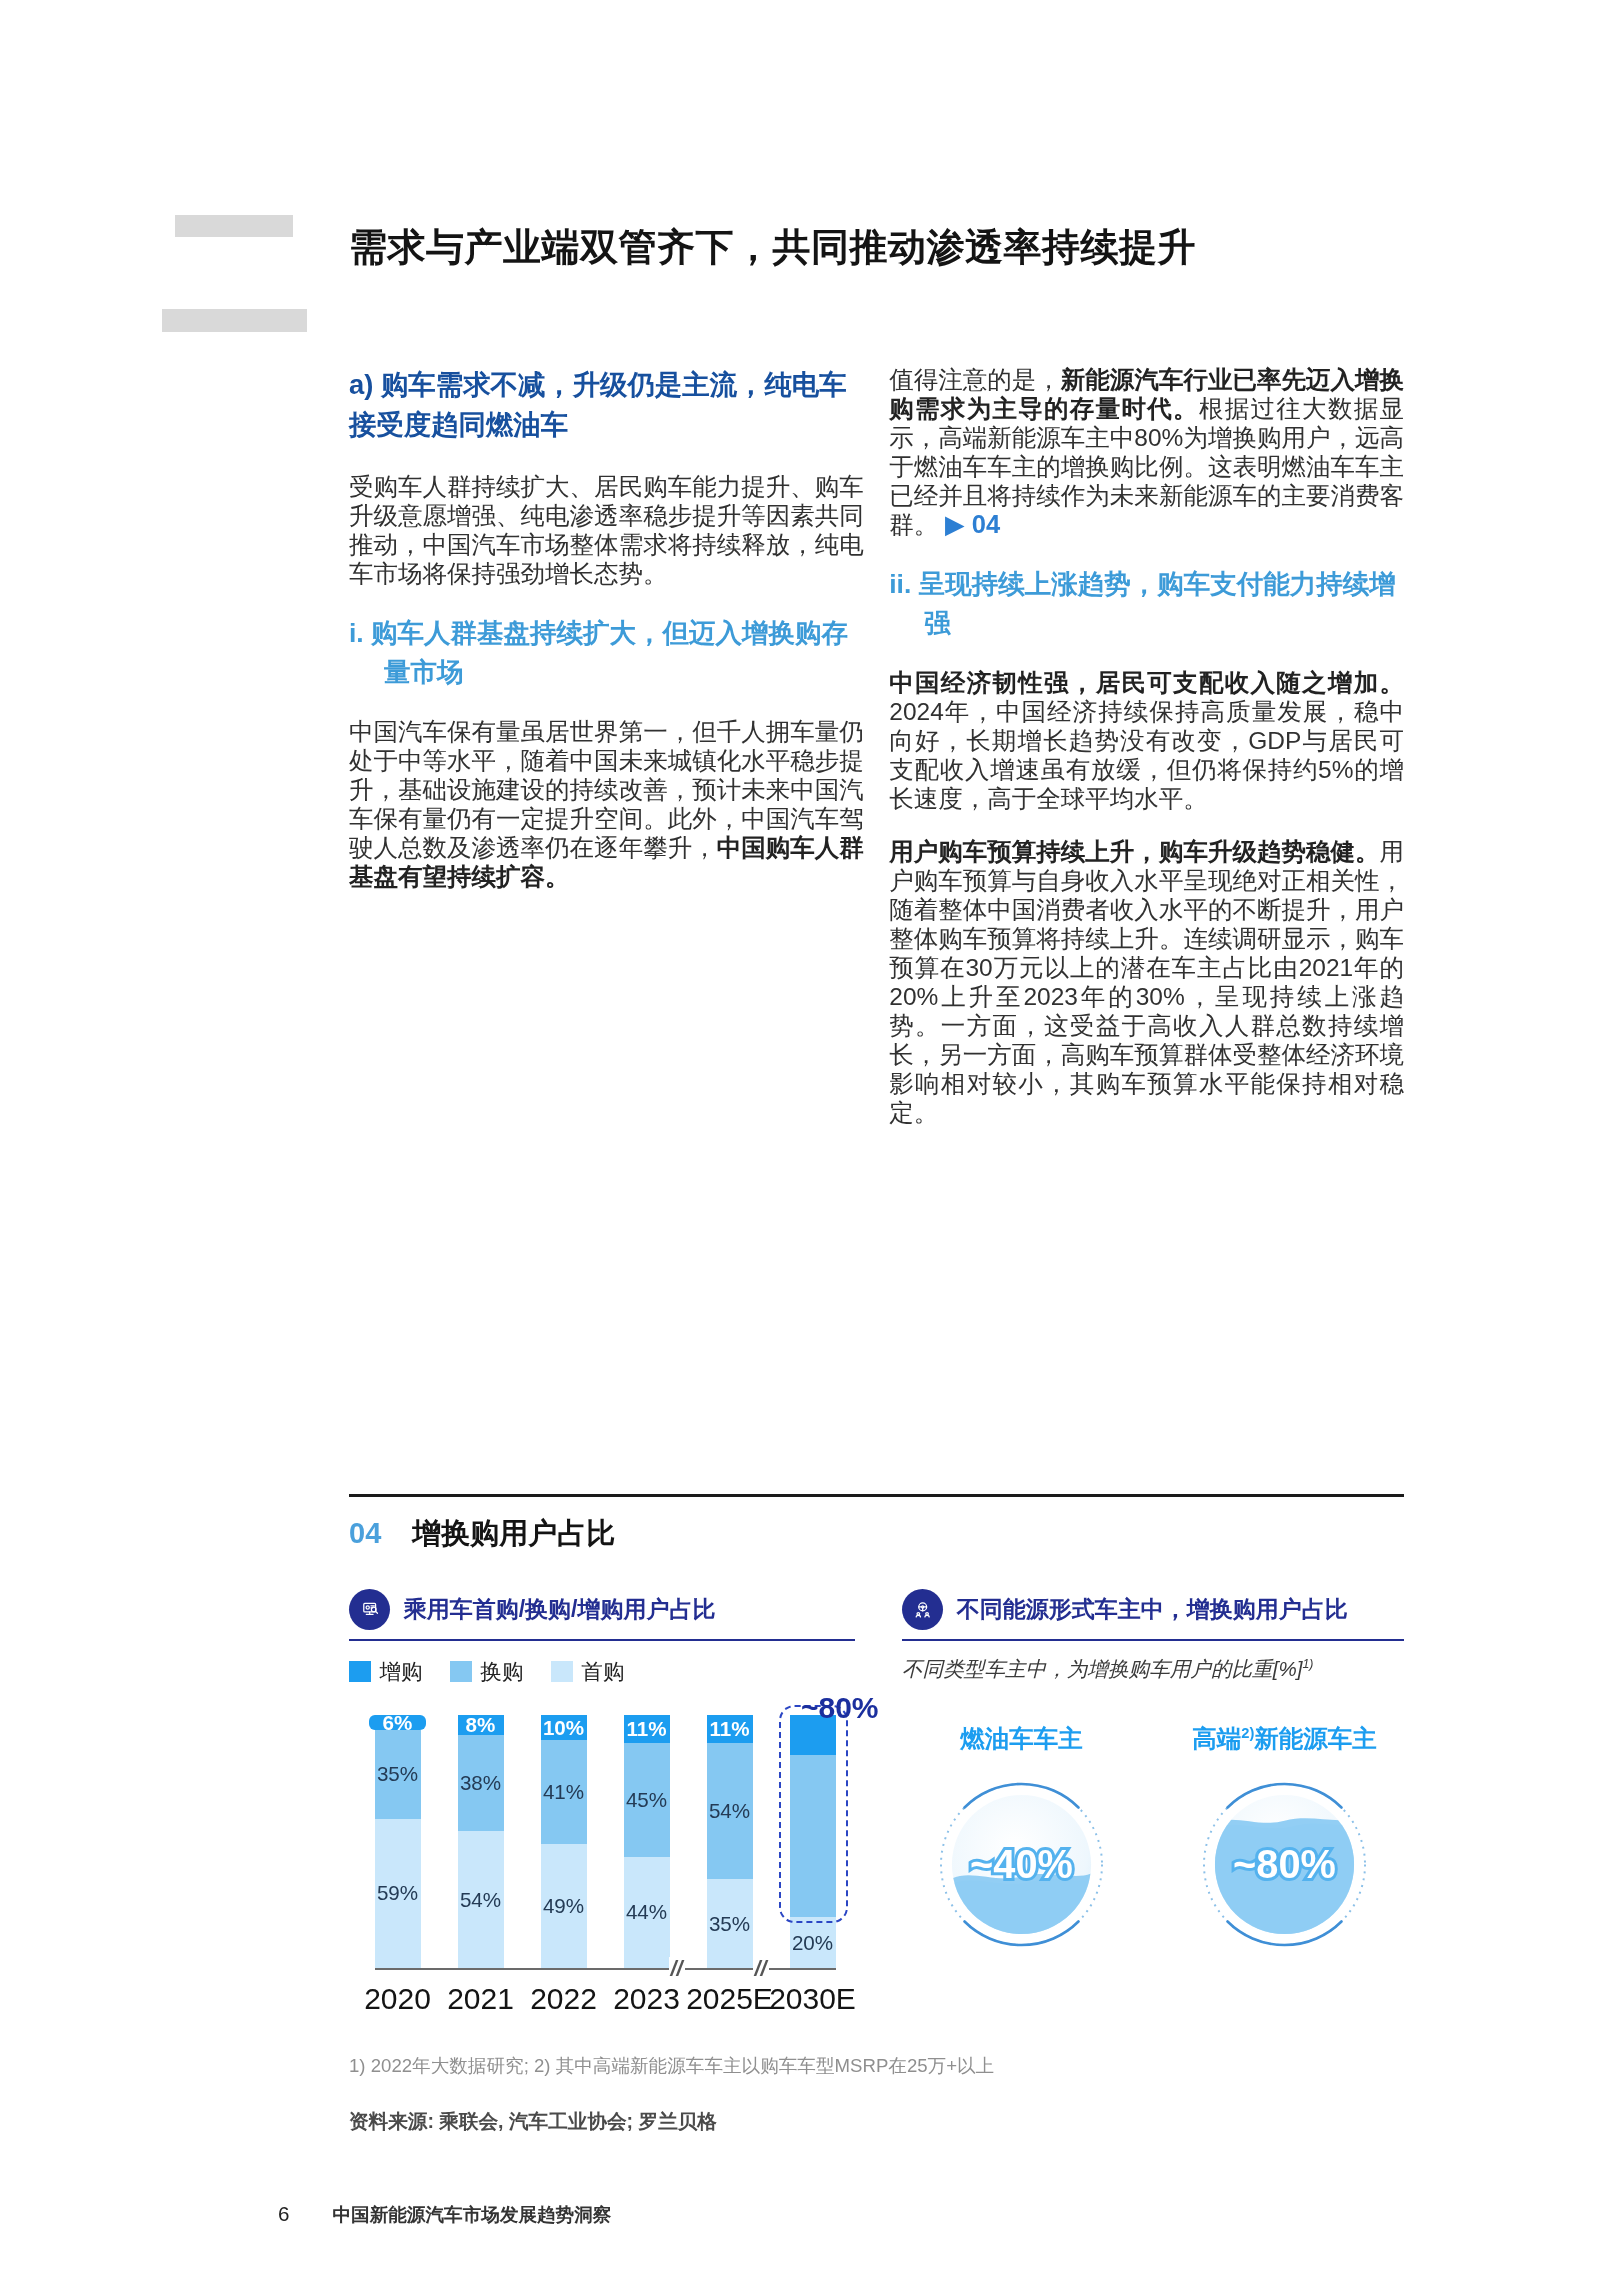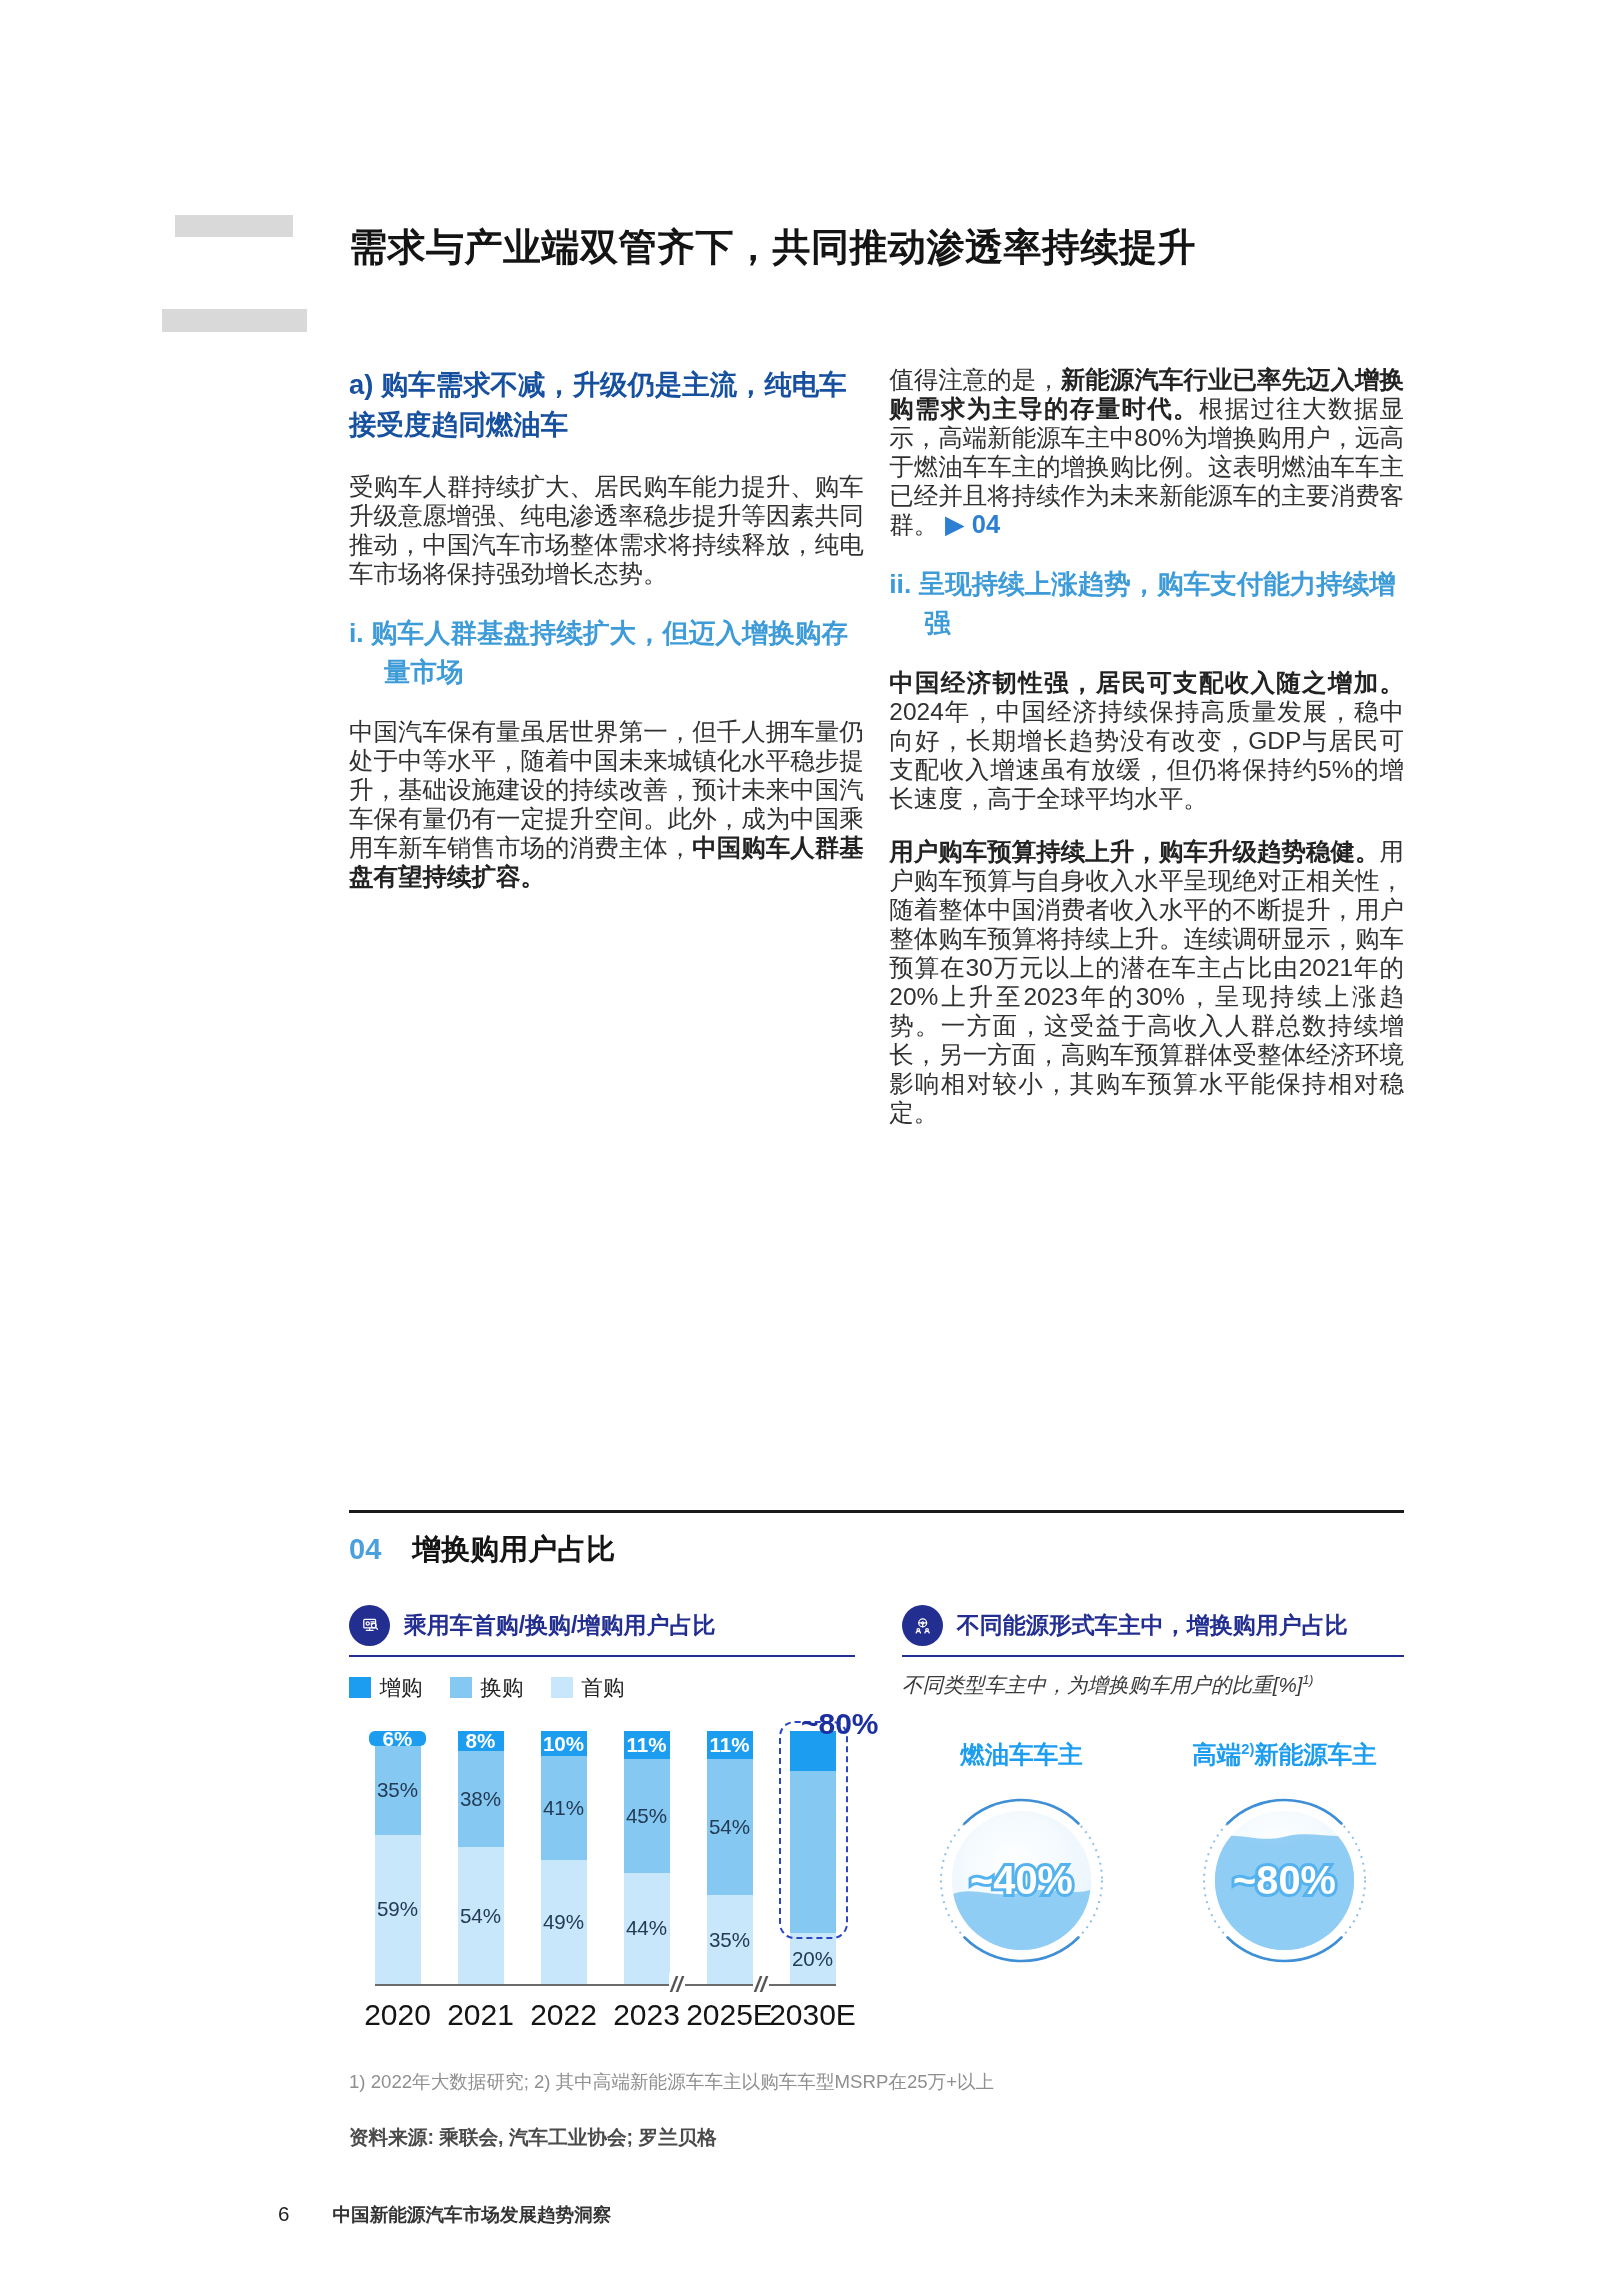--- a/index.html
+++ b/index.html
@@ -12,21 +12,21 @@
         font-weight:800;color:#141414;letter-spacing:0.5px;}
   .cols{position:absolute;left:349px;top:365px;width:1055px;display:flex;gap:25.5px;}
   .col{width:515px;}
   .a-head{font-size:27.4px;line-height:40px;font-weight:800;color:#17509e;margin:0 0 27.4px 0;}
   .sub-head{font-size:26.5px;line-height:39px;font-weight:800;color:#3d9bd8;
         margin:25.5px 0 25.5px 0;padding-left:35px;text-indent:-35px;}
   .body-p{font-size:24.5px;line-height:29px;text-align:justify;margin:0 0 23.5px 0;color:#313131;}
   .body-p .b{font-weight:800;color:#222;}
   .ref{color:#2d7fd3;font-weight:800;font-size:25.5px;white-space:nowrap;}
   
-  .figure{position:absolute;left:349px;top:1494px;width:1055px;margin-top:16px;}
+  .figure{position:absolute;left:349px;top:1494px;width:1055px;}
   .rule{height:2.9px;background:#1a1a1a;}
   .fig-head{display:flex;align-items:baseline;gap:31px;margin-top:17.6px;}
   .fig-num{font-size:29px;font-weight:800;color:#4aa0dc;}
   .fig-title{font-size:29px;font-weight:800;color:#141414;}
   .fig-body{display:flex;margin-top:35px;}
   .panel-l{width:506px;margin-right:47px;}
   .panel-r{width:502px;}
   .panel-head{display:flex;align-items:center;gap:13.7px;border-bottom:2.9px solid #232e91;padding-bottom:8.8px;}
   .icon-circle{width:41px;height:41px;border-radius:50%;background:#232e91;flex:0 0 41px;
         display:flex;align-items:center;justify-content:center;}
@@ -75,21 +75,21 @@
   <div class="gray-bar b2"></div>
 
   <h1 class="page-title">需求与产业端双管齐下，共同推动渗透率持续提升</h1>
 
   <div class="cols">
 
     <div class="col">
       <h2 class="a-head">a) 购车需求不减，升级仍是主流，纯电车接受度趋同燃油车</h2>
       <p class="body-p"><span>受购车人群持续扩大、居民购车能力提升、购车升级意愿增强、纯电渗透率稳步提升等因素共同推动，中国汽车市场整体需求将持续释放，纯电车市场将保持强劲增长态势。</span></p>
       <h3 class="sub-head">i. 购车人群基盘持续扩大，但迈入增换购存量市场</h3>
-      <p class="body-p"><span>中国汽车保有量虽居世界第一，但千人拥车量仍处于中等水平，随着中国未来城镇化水平稳步提升，基础设施建设的持续改善，预计未来中国汽车保有量仍有一定提升空间。此外，成为中国乘用车新车销售市场的消费主体，</span><span class="b">中国购车人群基盘有望持续扩容。</span></p>
+      <p class="body-p"><span>中国汽车保有量虽居世界第一，但千人拥车量仍处于中等水平，随着中国未来城镇化水平稳步提升，基础设施建设的持续改善，预计未来中国汽车保有量仍有一定提升空间。此外，中国汽车驾驶人总数及渗透率仍在逐年攀升，</span><span class="b">中国购车人群基盘有望持续扩容。</span></p>
     </div>
 
     <div class="col">
       <p class="body-p"><span>值得注意的是，</span><span class="b">新能源汽车行业已率先迈入增换购需求为主导的存量时代。</span><span>根据过往大数据显示，高端新能源车主中80%为增换购用户，远高于燃油车车主的增换购比例。这表明燃油车车主已经并且将持续作为未来新能源车的主要消费客群。</span> <span class="ref">▶ 04</span></p>
       <h3 class="sub-head">ii. 呈现持续上涨趋势，购车支付能力持续增强</h3>
       <p class="body-p"><span class="b">中国经济韧性强，居民可支配收入随之增加。</span><span>2024年，中国经济持续保持高质量发展，稳中向好，长期增长趋势没有改变，GDP与居民可支配收入增速虽有放缓，但仍将保持约5%的增长速度，高于全球平均水平。</span></p>
       <p class="body-p"><span class="b">用户购车预算持续上升，购车升级趋势稳健。</span><span>用户购车预算与自身收入水平呈现绝对正相关性，随着整体中国消费者收入水平的不断提升，用户整体购车预算将持续上升。连续调研显示，购车预算在30万元以上的潜在车主占比由2021年的20%上升至2023年的30%，呈现持续上涨趋势。一方面，这受益于高收入人群总数持续增长，另一方面，高购车预算群体受整体经济环境影响相对较小，其购车预算水平能保持相对稳定。</span></p>
     </div>
   </div>
 

